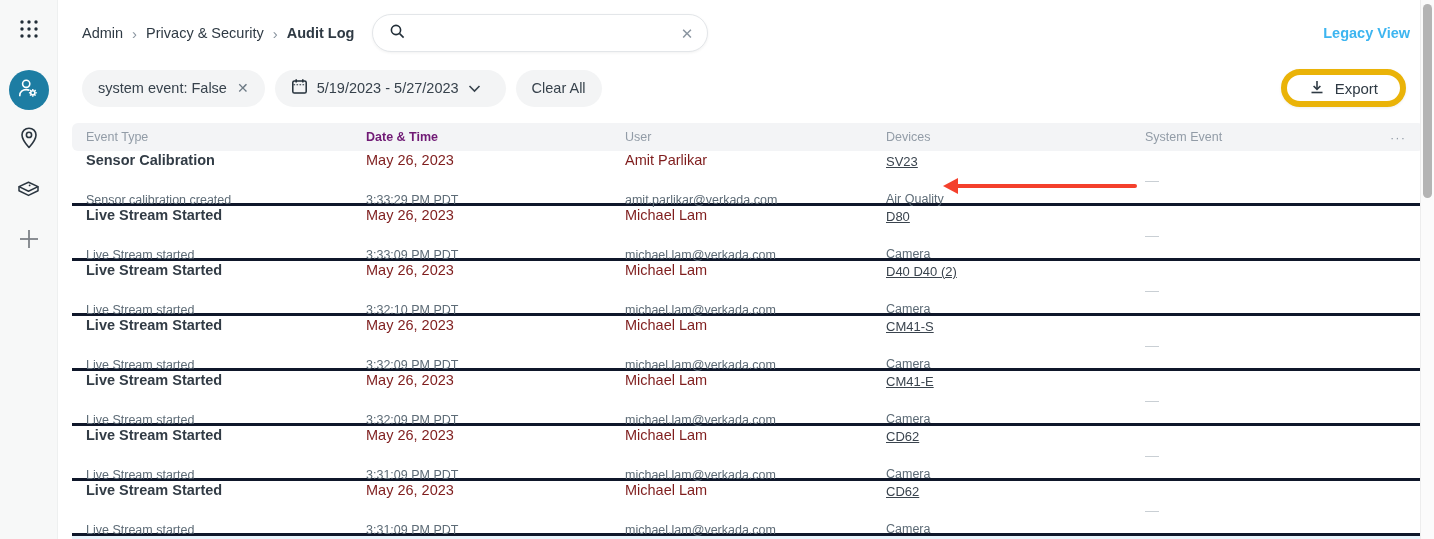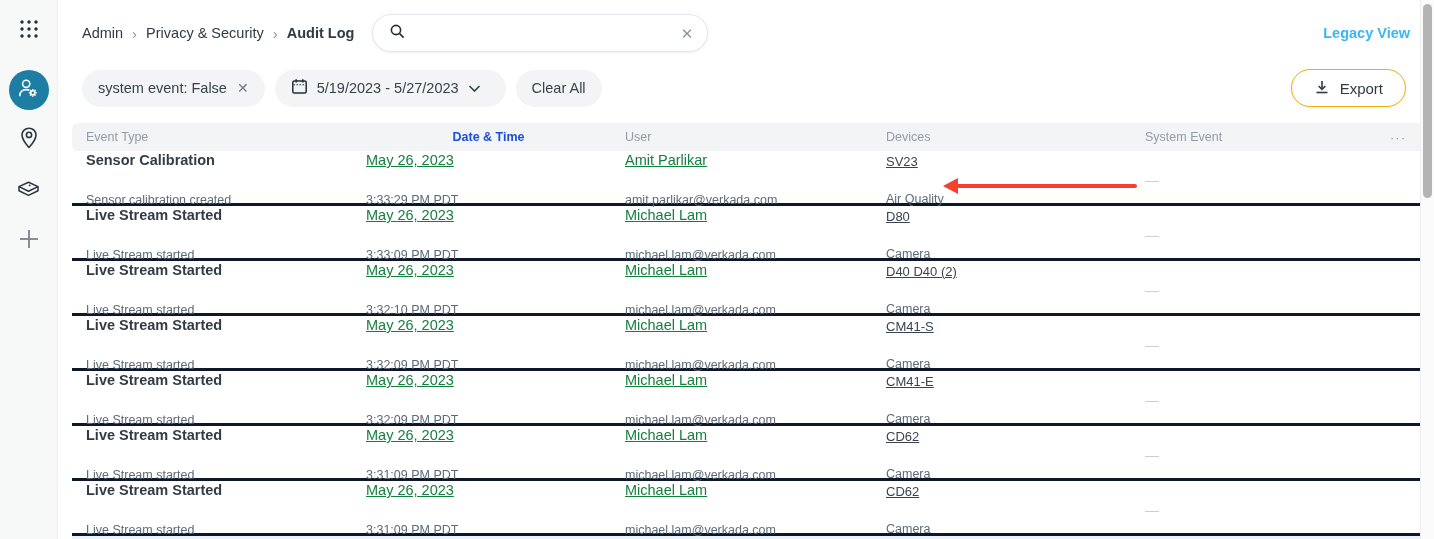--- a/index.html
+++ b/index.html
@@ -32,38 +32,38 @@
                      font-family:"Liberation Sans", sans-serif; color:#2f3a44; background:transparent; }
   .search-clear { color:#8a95a0; font-size:15px; cursor:pointer; line-height:1; }
   .legacy { margin-left:auto; margin-right:6px; color:#3db5f0; font-weight:700; font-size:14.5px; cursor:pointer; }
 
   .filterbar { display:flex; align-items:center; margin-top:17px; height:38px; }
   .chip { background:#f3f4f5; border-radius:19px; height:37px; display:flex; align-items:center;
           padding:0 16px; font-size:14.5px; color:#37424c; margin-right:10px; cursor:pointer; white-space:nowrap;justify-content:space-between; }
   .chip .x { margin-left:10px; color:#6d7a85; font-size:14px; }
   .chip svg { margin-right:9px; }
   .chip .chev { margin-left:9px; margin-right:0; }
-  .export-btn { margin-left:auto; margin-right:10px; background:#fff; border:1px solid #eab308; border-radius:19px;
+  .export-btn { margin-left:auto; margin-right:10px; background:#fff; border:6px solid #eab308; border-radius:19px;
                 height:38px; padding:4px 22px; display:flex; align-items:center; gap:10px;
                 font-size:15px; color:#2f3a44; cursor:pointer; box-shadow:0 1px 3px rgba(0,0,0,0.07); }
 
   
   .table { margin:16px -8px 0 -10px; position:relative; }
   .thead { display:grid; grid-template-columns:280px 259px 261px 259px 235px 1fr;
            background:#f3f4f6; border-radius:6px; height:28px; align-items:center;
            font-size:12.5px; color:#929ca7; }
   .thead .th { padding-left:14px; }
-  .thead .th.sorted { color:#1d4ed8; font-weight:700;text-align:center; }
+  .thead .th.sorted { color:#701a75; font-weight:700; }
   .thead .th-more { text-align:right; padding-right:18px; color:#929ca7; letter-spacing:1px;
                     font-size:13px; cursor:pointer; }
   .tr { display:grid; grid-template-columns:280px 259px 261px 259px 235px 1fr; height:55px;
         border-bottom:3px solid #0f172a; align-items:center; }
   .td { padding-left:14px; }
   .t1b { font-size:14.5px; font-weight:700; color:#323c46; line-height:1.35; }
-  .t1  { font-size:14.5px; color:#15803d; line-height:1.35;text-decoration:underline; }
+  .t1  { font-size:14.5px; color:#7f1d1d; line-height:1.35; }
   .t2  { font-size:12.5px; color:#5d6b76; line-height:1.45;margin-top:20px; }
   .devlink { font-size:13px; color:#3a444e; text-decoration:underline; cursor:pointer; line-height:1.35; }
   .dash { color:#c9cfd4; font-size:14px; }
 
   .partial-row { height:5px; background:#e7f4fc; border-radius:0 0 2px 2px; }
 
   
   .arrow { position:absolute; top:55px; left:871px; width:194px; height:16px; pointer-events:none; }
   .arrow .shaft { position:absolute; left:11px; right:0; top:6px; height:3.5px; background:#f4402c; border-radius:2px; }
   .arrow .head { position:absolute; left:0; top:0; width:0; height:0;

